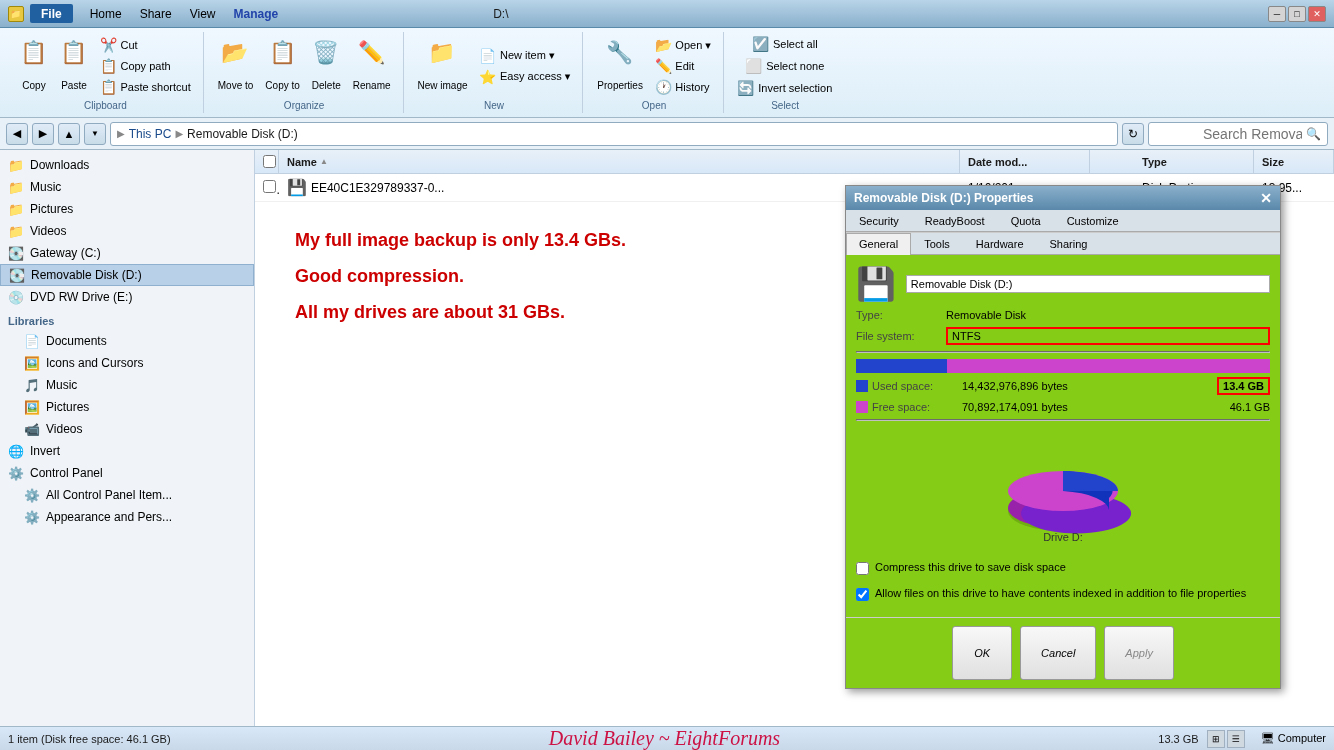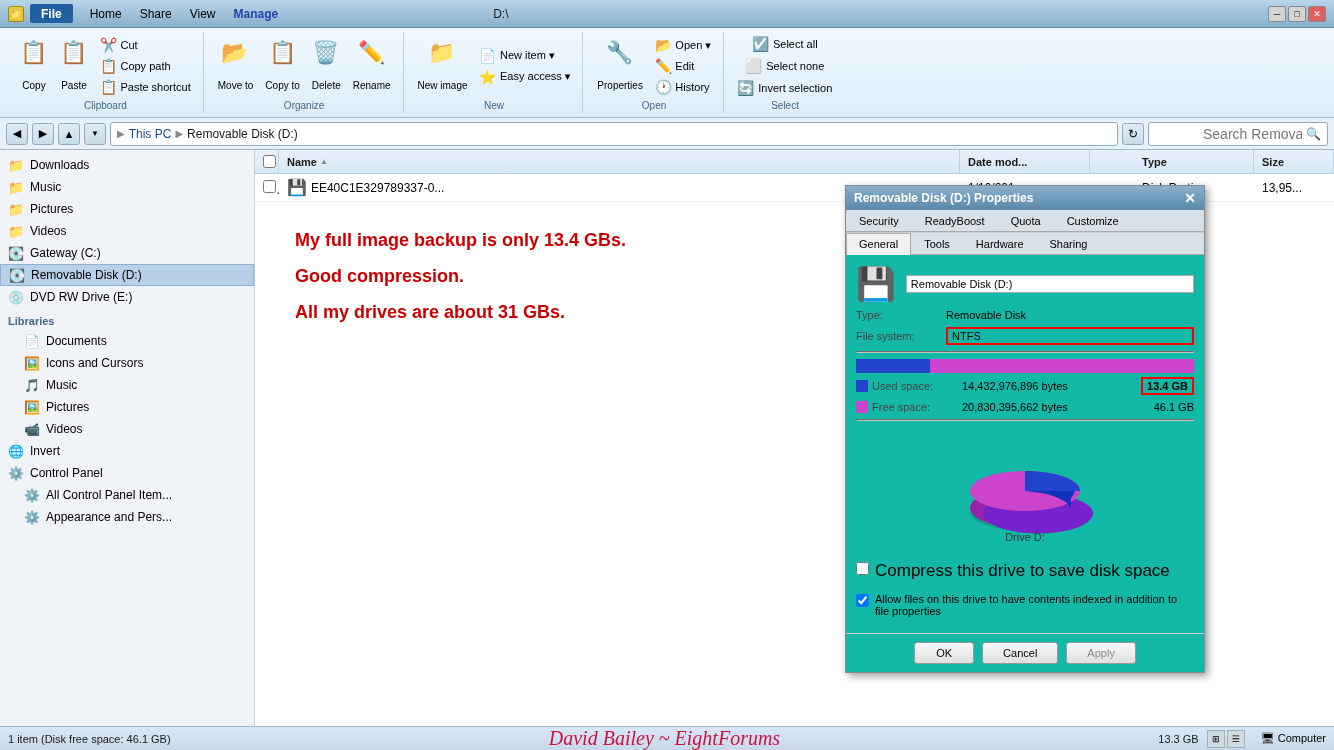--- a/index.html
+++ b/index.html
@@ -228,22 +228,22 @@
       font-weight: bold;
       color: #cc0000;
       line-height: 2;
     }
 
     
     .properties-dialog {
       position: absolute;
       top: 185px;
       left: 845px;
-      width: 360px;
-      background: #14b8a6;
+      width: 436px;
+      background: #84cc16;
       border: 1px solid #888;
       box-shadow: 3px 3px 8px rgba(0,0,0,0.4);
       z-index: 100;
     }
     .dialog-titlebar {
       background: linear-gradient(to bottom, #8ab0cc, #5a88aa);
       color: white;
       padding: 4px 8px;
       display: flex;
       align-items: center;
@@ -296,26 +296,27 @@
       justify-content: center;
     }
     .dialog-footer {
       display: flex;
       justify-content: center;
       gap: 8px;
       padding: 8px;
       border-top: 1px solid #ccc;
     }
     .dialog-btn {
-      padding: 4px 20px;
+      padding: 20px 20px;
       font-size: 11px;
       background: linear-gradient(to bottom, #f8f8f8, #e0e0e0);
       border: 1px solid #999;
       border-radius: 3px;
       cursor: pointer;
+      font-style: italic;
     }
     .dialog-btn.ok { min-width: 60px; }
     .highlight-box {
       border: 2px solid red;
       padding: 1px 4px;
     }
     .space-bar { 
       display: flex; 
       height: 14px; 
       margin: 4px 0;
@@ -690,21 +691,21 @@
     <div class="dialog-row">
       <span style="width:12px; height:12px; background:#2244cc; display:inline-block; margin-right:4px;"></span>
       <span class="dialog-label">Used space:</span>
       <span style="flex:1; font-size:11px;">14,432,976,896 bytes</span>
       <span class="highlight-box" style="font-size:11px; font-weight:bold;">13.4 GB</span>
     </div>
 
     <div class="dialog-row">
       <span style="width:12px; height:12px; background:#cc44cc; display:inline-block; margin-right:4px;"></span>
       <span class="dialog-label">Free space:</span>
-      <span style="flex:1; font-size:11px;">20,830,395,662 bytes</span>
+      <span style="flex:1; font-size:11px;">70,892,174,091 bytes</span>
       <span style="font-size:11px;">46.1 GB</span>
     </div>
     <hr style="border-color:#c0c0c0; margin: 4px 0;">
 
 
     <div class="disk-chart">
       <svg width="140" height="110" viewBox="0 0 140 110">
 
         <ellipse cx="70" cy="75" rx="55" ry="20" fill="rgba(0,0,0,0.15)"></ellipse>
 
@@ -714,21 +715,21 @@
         <ellipse cx="70" cy="55" rx="55" ry="20" fill="#cc44cc"></ellipse>
 
         <path d="M70,55 L70,35 A55,20 0 0,1 116,62 L116,75 A55,20 0 0,0 70,55 Z" fill="#1133bb"></path>
         <path d="M70,55 L125,55 A55,20 0 0,0 70,35 Z" fill="#2244cc"></path>
         <text x="70" y="105" text-anchor="middle" font-size="11" fill="#333">Drive D:</text>
       </svg>
     </div>
 
     <div class="dialog-row" style="align-items:flex-start;">
       <input type="checkbox" style="margin-right: 6px; margin-top: 1px;">
-      <span style="font-size:17px;">Compress this drive to save disk space</span>
+      <span style="font-size:11px;">Compress this drive to save disk space</span>
     </div>
     <div class="dialog-row" style="align-items:flex-start; margin-top:12px;">
       <input type="checkbox" checked="" style="margin-right: 6px; margin-top: 1px;">
       <span style="font-size:11px;">Allow files on this drive to have contents indexed in addition to file properties</span>
     </div>
   </div>
   <div class="dialog-footer">
     <button class="dialog-btn ok">OK</button>
     <button class="dialog-btn">Cancel</button>
     <button class="dialog-btn" style="color:#888;">Apply</button>

